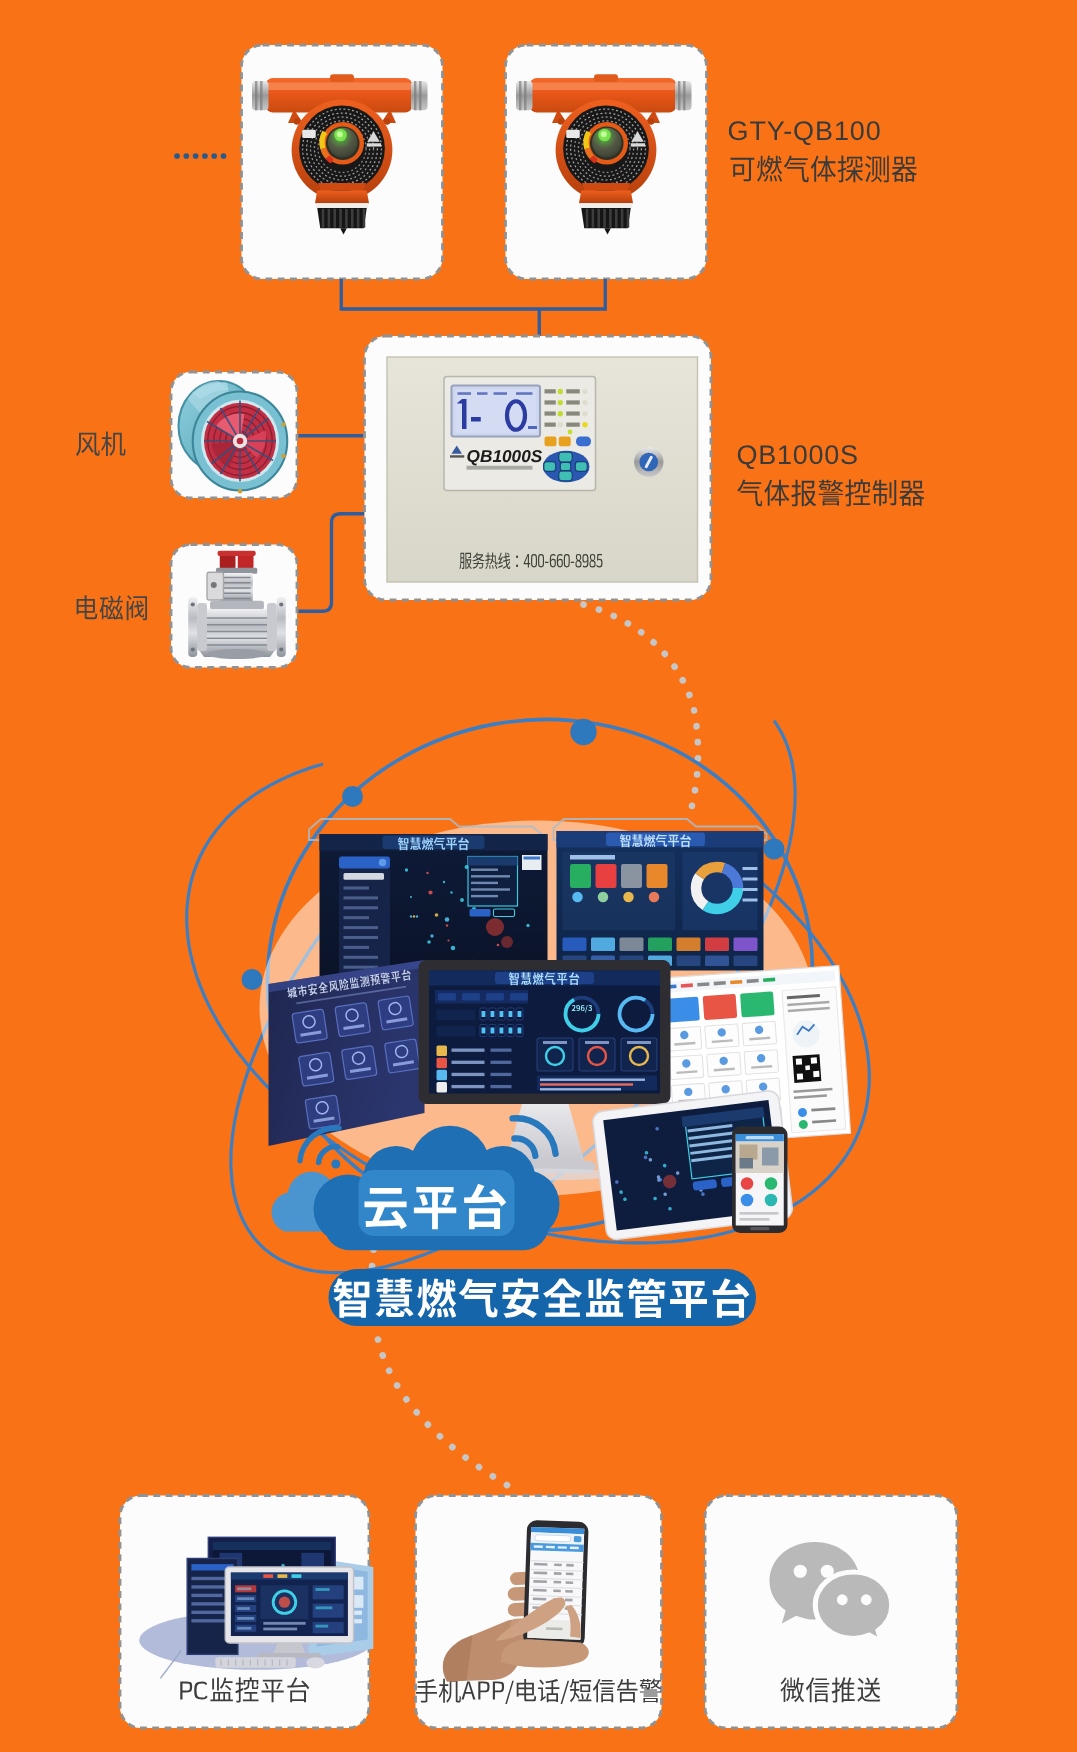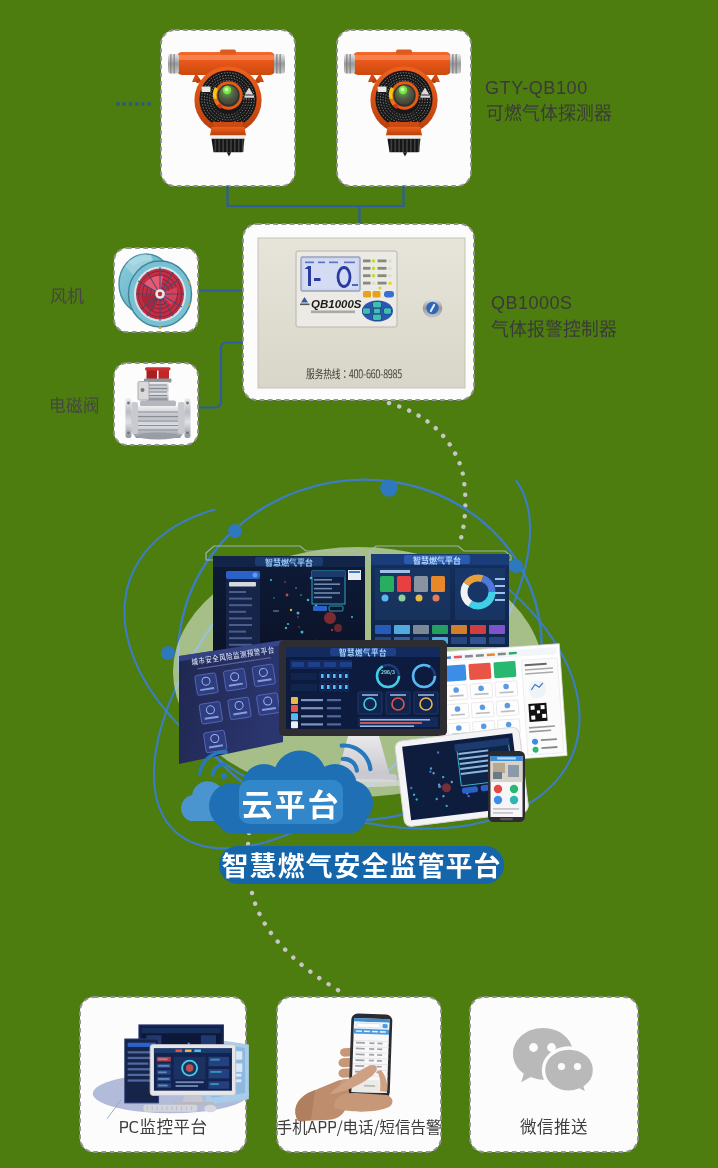--- a/index.html
+++ b/index.html
@@ -1,15 +1,15 @@
 <!DOCTYPE html>
 <html><head><meta charset="utf-8">
 <style>
 html,body{margin:0;padding:0;background:#f5f5f4;}
-.page{position:relative;width:718px;height:1168px;background:#4d7c0f;overflow:hidden;font-family:"Liberation Sans",sans-serif;}
+.page{position:relative;width:718px;height:1168px;background:#f97316;overflow:hidden;font-family:"Liberation Sans",sans-serif;}
 svg{position:absolute;left:0;top:0;}
 </style></head>
 <body>
 <div class="page">
     <svg width="718" height="1168" viewBox="0 0 718 1168"><defs>
 <linearGradient id="gOr" x1="0" y1="0" x2="0" y2="1">
  <stop offset="0" stop-color="#f4692c"></stop>
           <stop offset="0.45" stop-color="#e85618"></stop>
           <stop offset="1" stop-color="#c94a10"></stop>
 </linearGradient>

